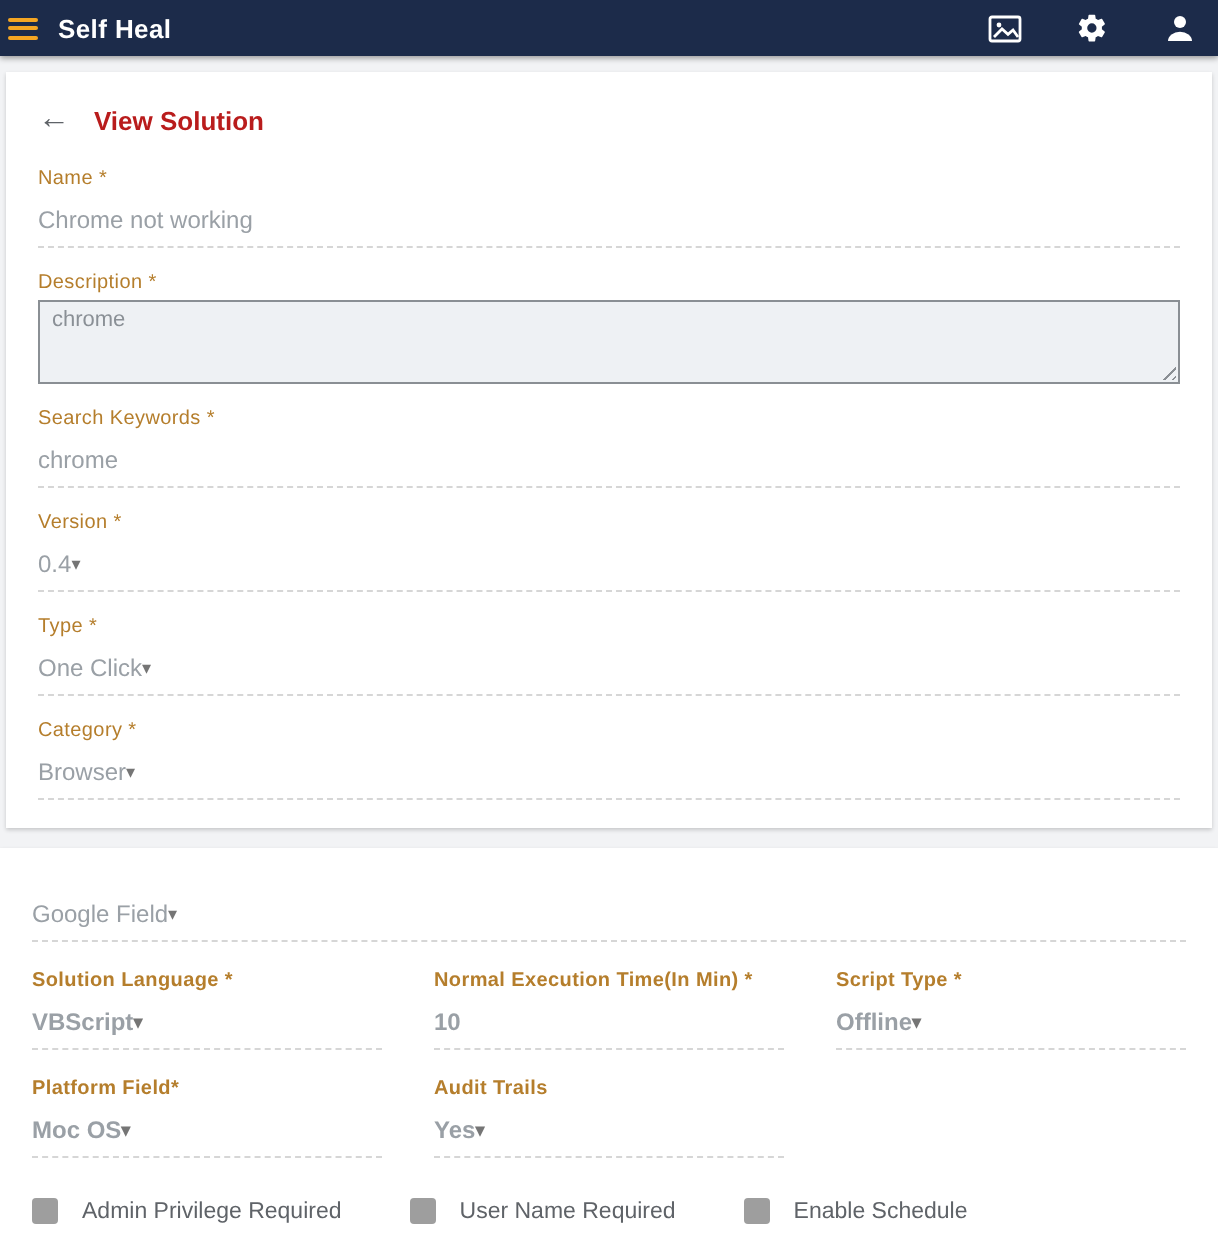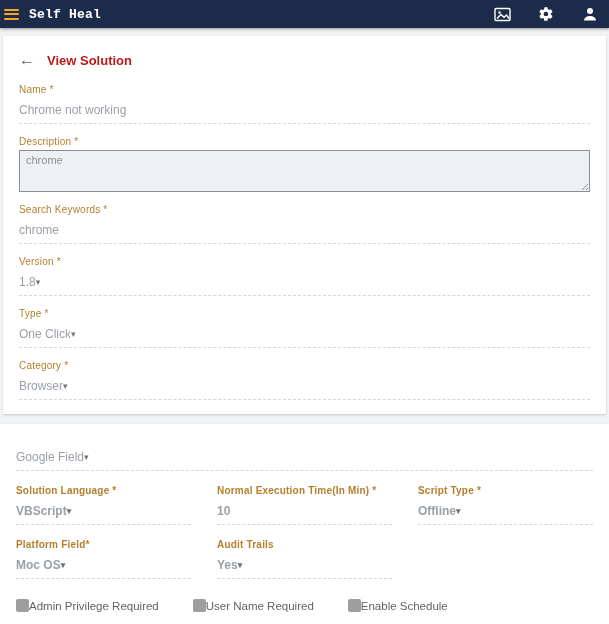--- a/index.html
+++ b/index.html
@@ -13,21 +13,21 @@
   *{box-sizing:border-box;margin:0;padding:0;}
   html,body{width:609px;height:624px;overflow:hidden;}
   body{font-family:"Liberation Sans",sans-serif;background:var(--page-bg);}
 
   
   .appbar{height:28px;background:var(--header-bg);display:flex;align-items:center;
           padding:0 10px 0 4px;box-shadow:0 1px 3px rgba(0,0,0,.4);}
   .hamburger{width:15px;height:11px;display:flex;flex-direction:column;justify-content:space-between;
              margin-right:10px;cursor:pointer;}
   .hamburger span{display:block;height:2px;background:var(--accent);border-radius:1px;}
-  .appbar-title{color:#fff;font-size:13px;font-weight:bold;letter-spacing:.2px;font-family:Liberation Mono, monospace;}
+  .appbar-title{color:#fff;font-size:13px;font-weight:bold;letter-spacing:.2px;}
   .appbar-actions{margin-left:auto;display:flex;align-items:center;gap:26px;}
   .appbar-icon{width:18px;height:18px;display:flex;align-items:center;justify-content:center;
                color:#fff;cursor:pointer;}
   .appbar-icon svg{display:block;}
 
   
   .card{background:#fff;box-shadow:0 1px 2px rgba(0,0,0,.18);}
   .card-1{margin:8px 3px 0 3px;padding:10px 0 14px 0;}
   .card-2{margin:10px 0 0 0;padding:6px 0 12px 0;}
 
@@ -47,21 +47,21 @@
                 font-size:11px;color:#8a9096;padding:3px 6px;position:relative;}
   .resize-grip{position:absolute;right:1px;bottom:1px;width:9px;height:9px;
                background:repeating-linear-gradient(135deg,transparent 0 2px,#8a8f94 2px 3px);
                clip-path:polygon(100% 0,100% 100%,0 100%);}
 
   .grid-row{display:grid;grid-template-columns:1fr 1fr 1fr;column-gap:26px;margin:14px 16px 0 16px;}
   .grid-row .field{margin:0;font-weight:bold;}
 
   
   .checkbox-row{display:flex;align-items:center;gap:34px;margin:20px 16px 0 16px;}
-  .checkbox-item{display:flex;align-items:center;gap:0;cursor:pointer;}
+  .checkbox-item{display:flex;align-items:center;gap:12px;cursor:pointer;}
   .checkbox-box{width:13px;height:13px;background:#9e9e9e;border-radius:2px;flex:0 0 auto;}
   .checkbox-label{font-size:11.5px;color:#5f6368;}
 </style>
 </head>
 <body>
 
 <div class="appbar">
   <div class="hamburger">
     <span></span>
       <span></span>
@@ -115,21 +115,21 @@
   <div class="field">
     <div class="field-label">Search Keywords *</div>
     <div class="field-value">
       <span>chrome</span>
     </div>
   </div>
 
   <div class="field">
     <div class="field-label">Version *</div>
     <div class="field-value">
-      <span>1.8</span>
+      <span>0.4</span>
       <span class="dd-arrow">▾</span>
     </div>
   </div>
 
   <div class="field">
     <div class="field-label">Type *</div>
     <div class="field-value">
       <span>One Click</span>
       <span class="dd-arrow">▾</span>
     </div>

